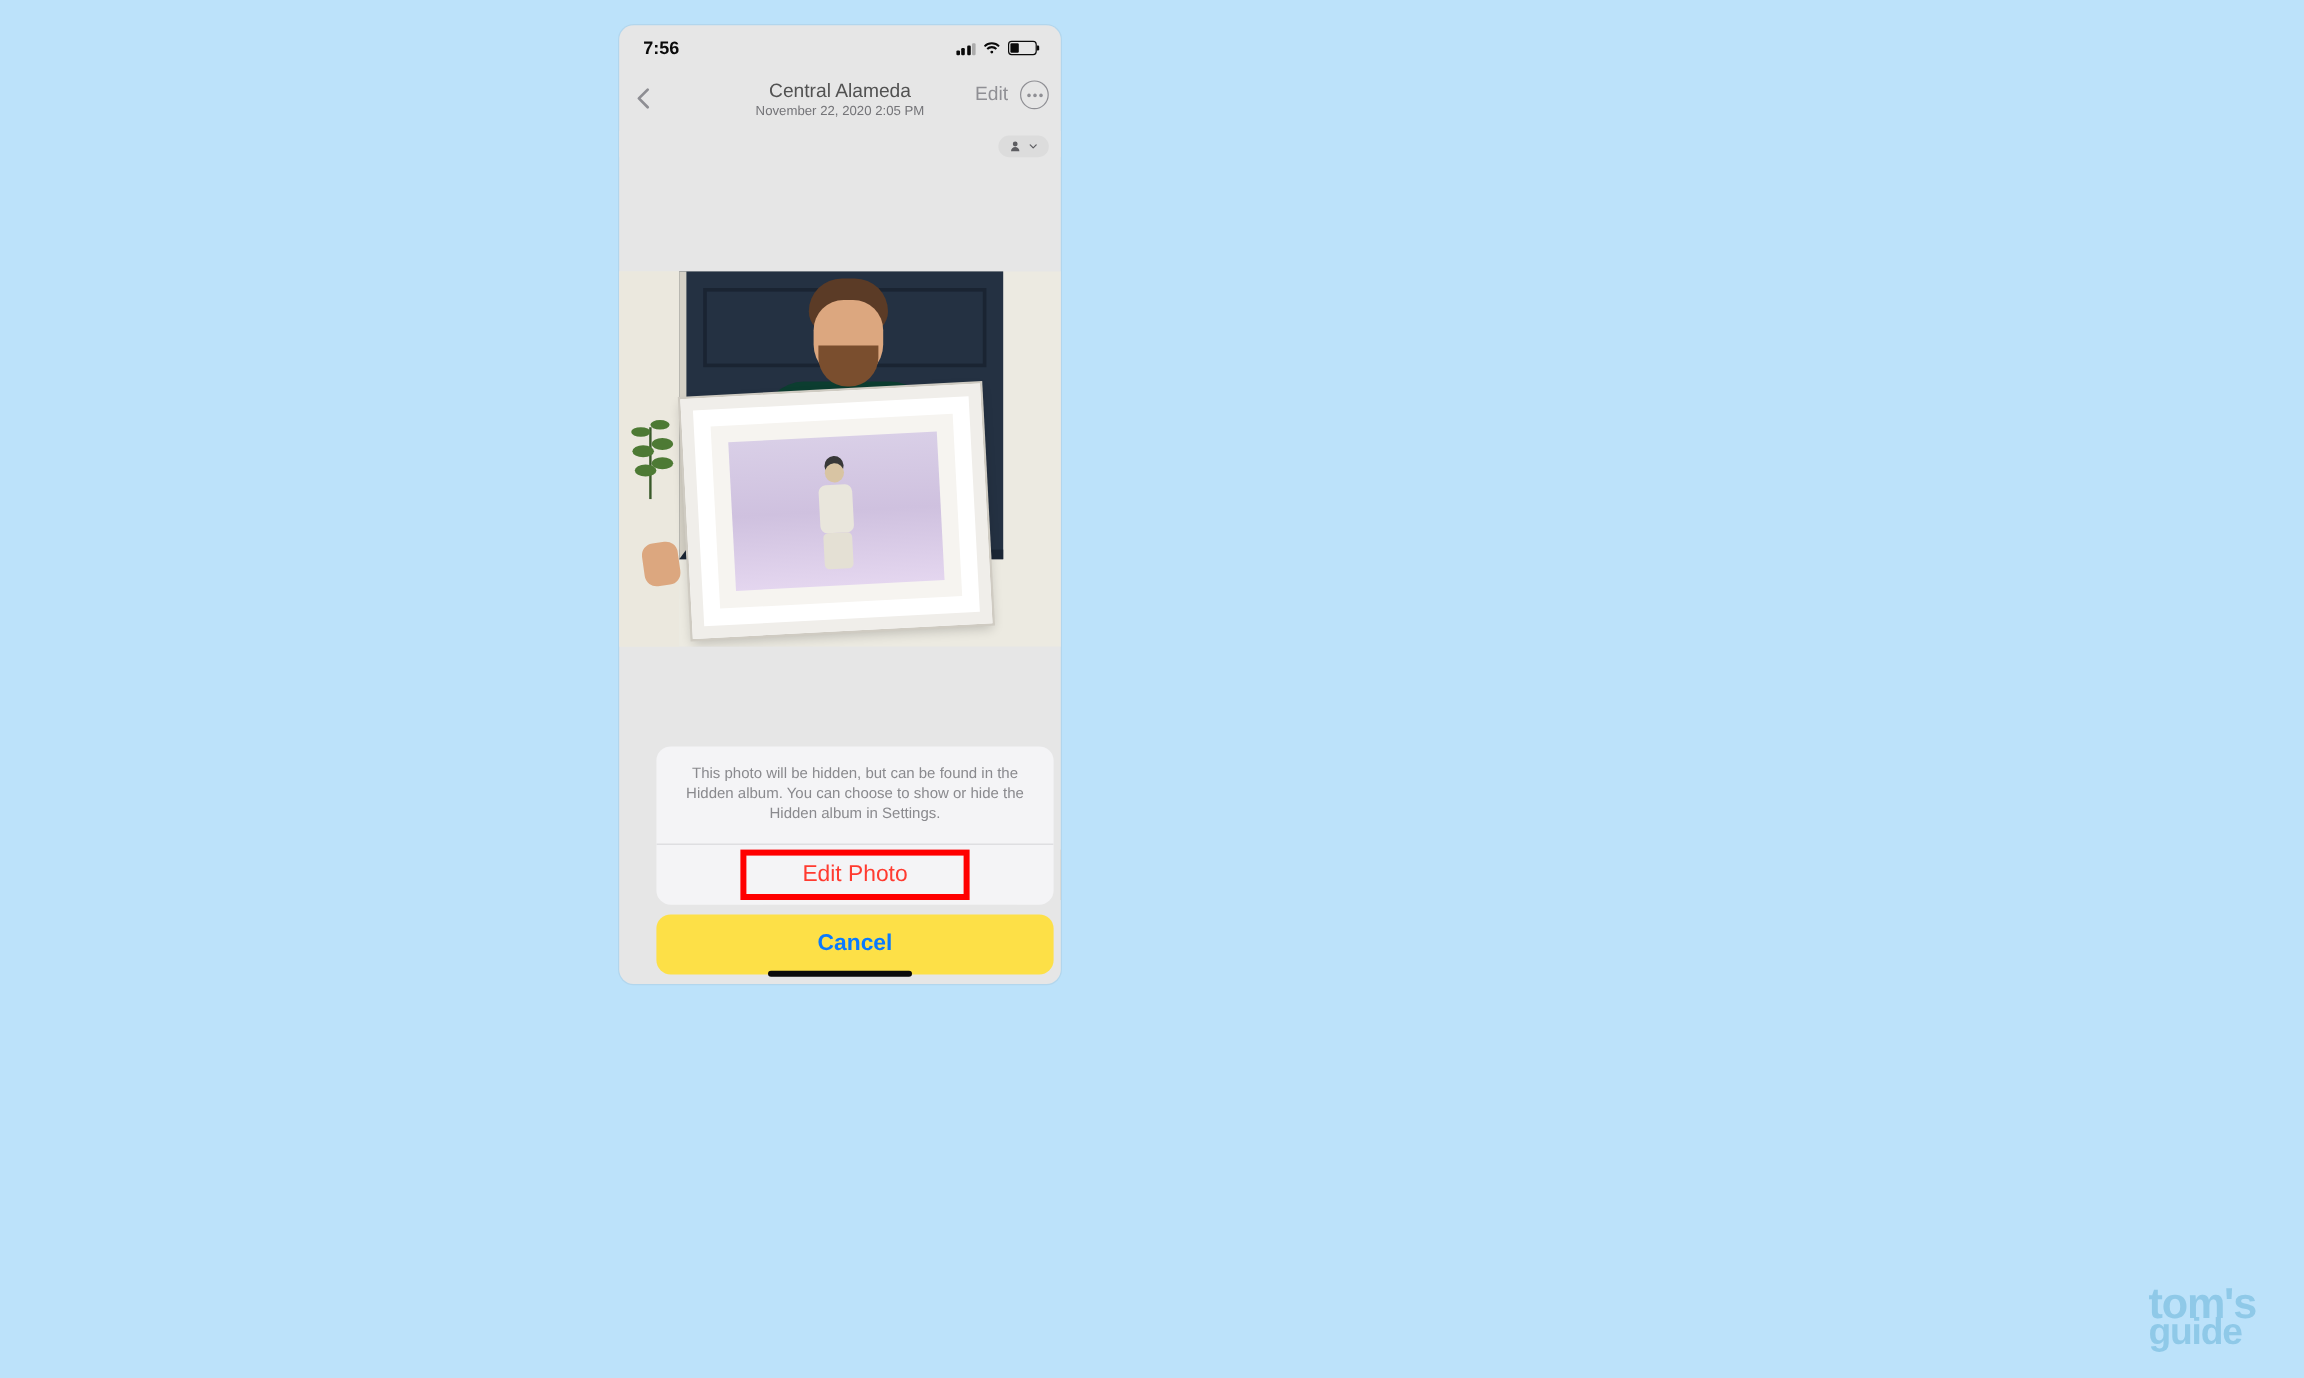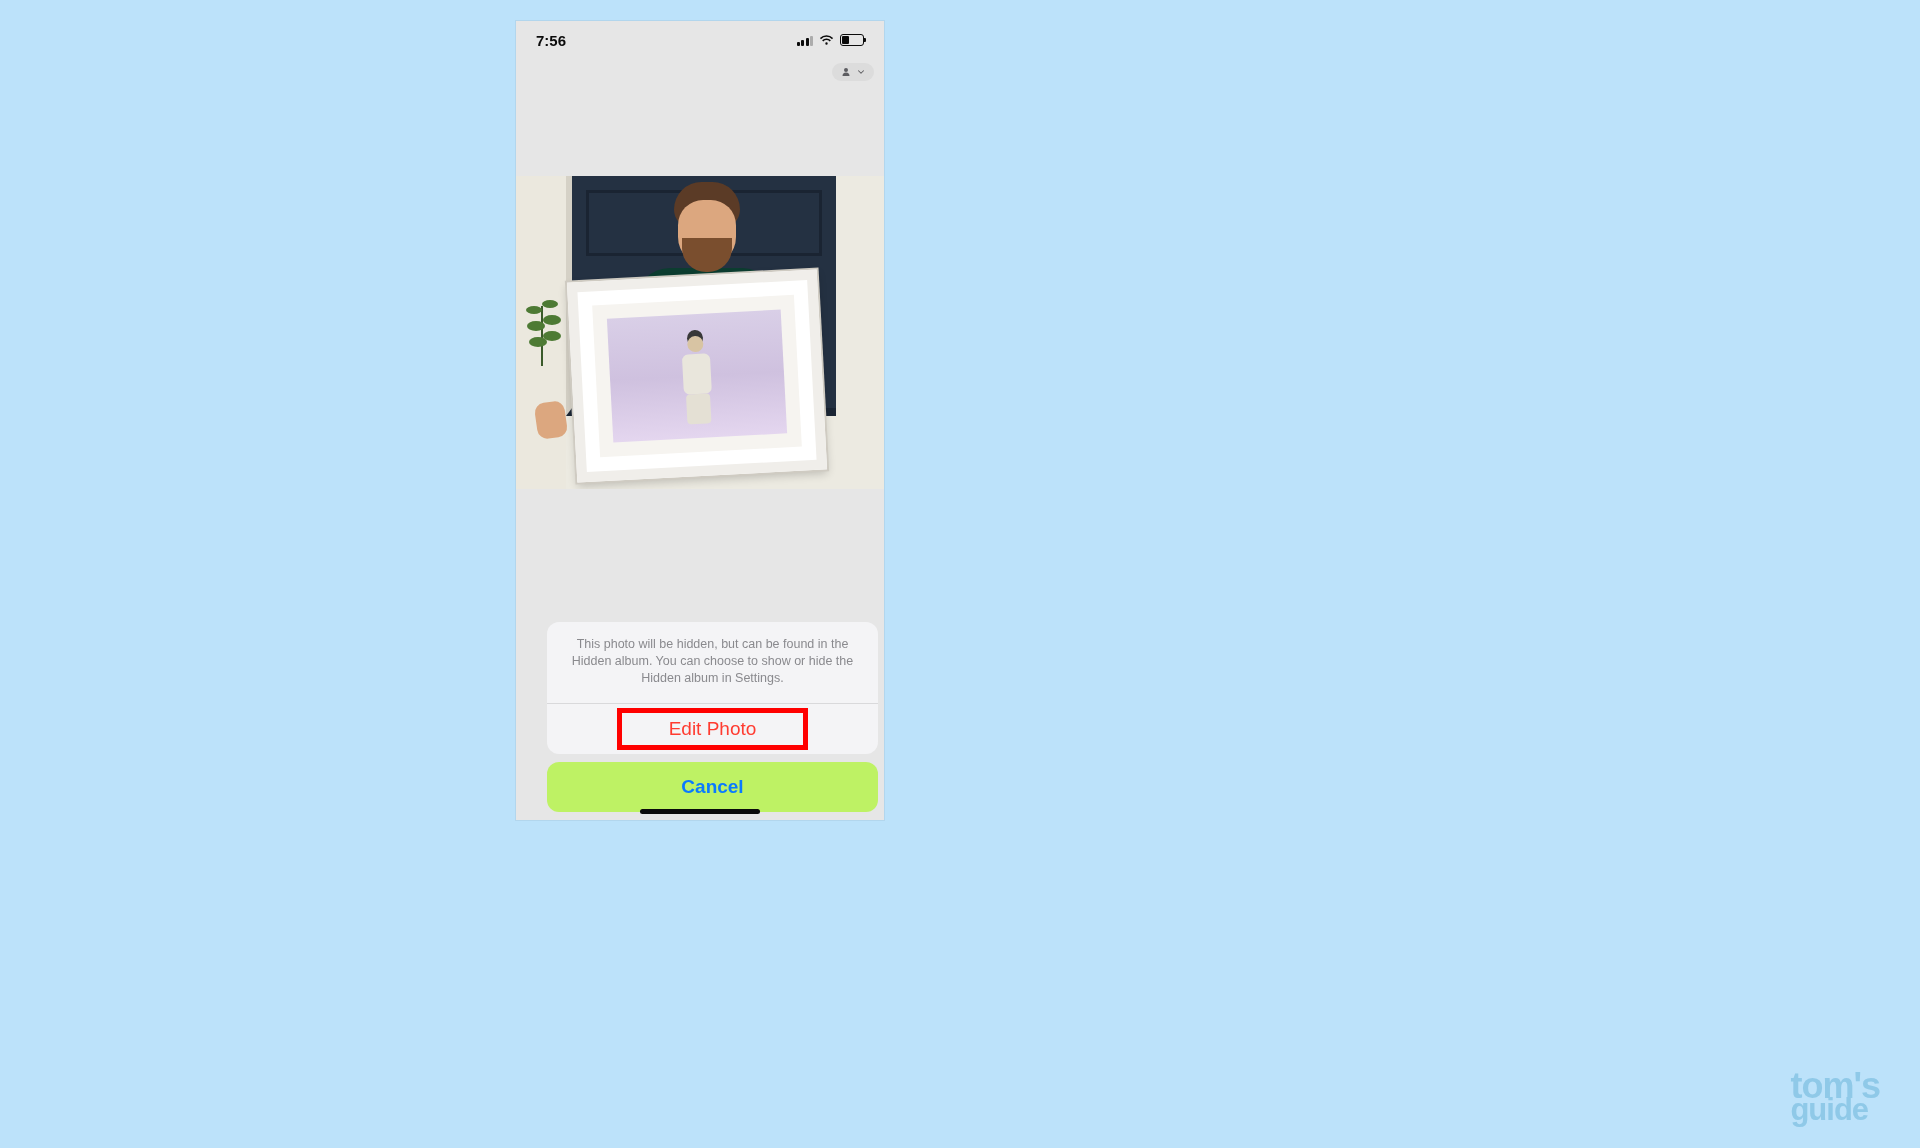--- a/index.html
+++ b/index.html
@@ -11,21 +11,21 @@
     position: relative;
     overflow: hidden;
   }
   .phone-frame {
     position: absolute;
     left: 516px;
     top: 21px;
     width: 368px;
     height: 799px;
     background: #e6e6e6;
-    border-radius: 0;
+    border-radius: 12px;
     box-shadow: 0 0 0 1px rgba(0,0,0,0.05);
     overflow: hidden;
   }
   
   .statusbar {
     height: 38px;
     display: flex;
     align-items: center;
     justify-content: space-between;
     padding: 0 20px;
@@ -299,21 +299,21 @@
     color: #ff3b30;
     position: relative;
   }
   .highlight-box {
     position:absolute;
     left: 70px; right: 70px; top: 4px; bottom: 4px;
     border: 5px solid #ff0000;
   }
   .cancel-btn {
     margin-top: 8px;
-    background: #bef264;
+    background: #fde047;
     border-radius: 12px;
     text-align: center;
     padding: 14px 0;
     font-size: 19px;
     font-weight: 600;
     color: #0a7aff;
   }
   .thumbs-strip {
     position:absolute;
     left:0; right:0;
@@ -373,20 +373,37 @@
       </div>
       <svg class="wifi" viewBox="0 0 16 12">
         <path d="M8 10.5a1.3 1.3 0 100-2.6 1.3 1.3 0 000 2.6zM3.2 5.7a6.8 6.8 0 019.6 0l-1.3 1.3a5 5 0 00-7 0L3.2 5.7zM.8 3.3a10.2 10.2 0 0114.4 0L14 4.5a8.5 8.5 0 00-12 0L.8 3.3z" fill="#0b0b0b"></path>
       </svg>
       <div class="battery">
           <div class="level"></div>
         </div>
     </div>
   </div>
 
+  <div class="navheader">
+    <svg class="back-chevron" viewBox="0 0 24 24">
+      <path d="M15 4l-8 8 8 8" stroke="#8e8e93" stroke-width="2.5" fill="none" stroke-linecap="round" stroke-linejoin="round"></path>
+    </svg>
+    <div class="nav-title">
+      <div class="t1">Central Alameda</div>
+      <div class="t2">November 22, 2020  2:05 PM</div>
+    </div>
+    <div class="nav-right">
+      <div class="edit-btn">Edit</div>
+      <div class="more-circle">
+        <span></span>
+          <span></span>
+          <span></span>
+      </div>
+    </div>
+  </div>
 
   <div class="upper-area">
     <div class="user-pill">
       <svg viewBox="0 0 24 24">
           <path d="M12 12a4 4 0 100-8 4 4 0 000 8zm-7 8a7 7 0 0114 0H5z" fill="#5d5d61"></path>
         </svg>
       <svg class="chev" viewBox="0 0 24 24">
           <path d="M6 9l6 6 6-6" stroke="#5d5d61" stroke-width="2.5" fill="none" stroke-linecap="round" stroke-linejoin="round"></path>
         </svg>
     </div>

